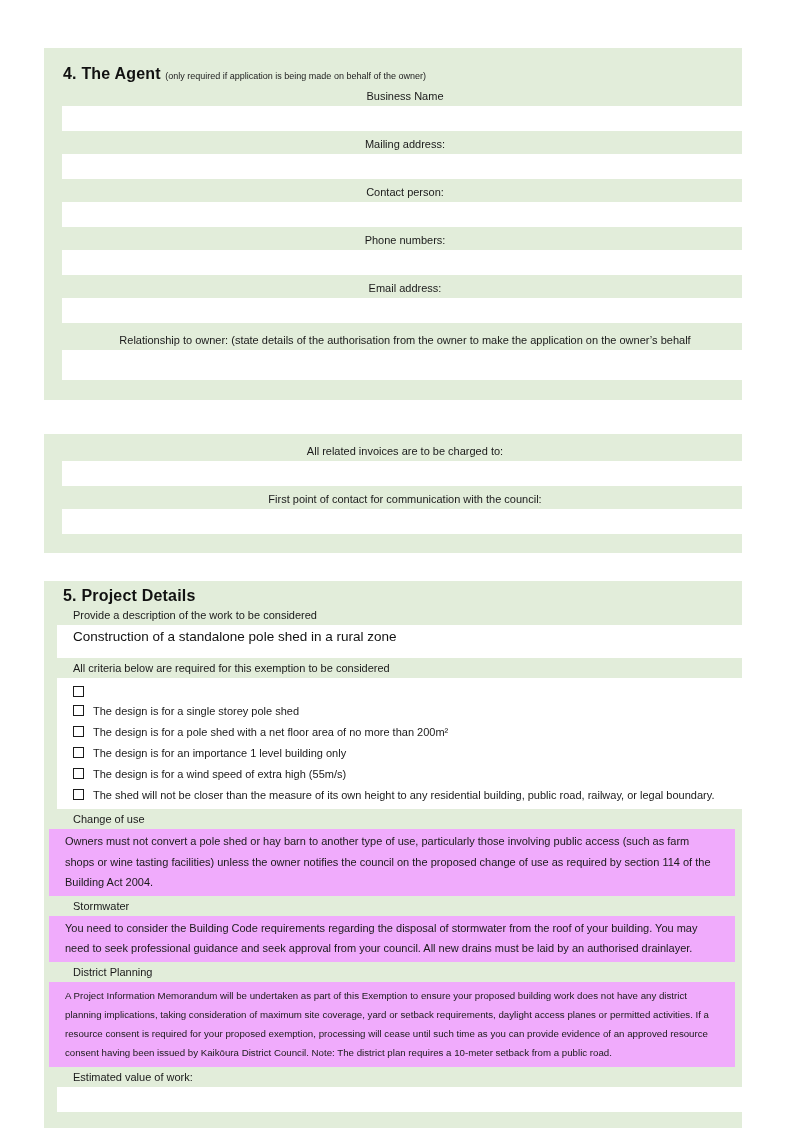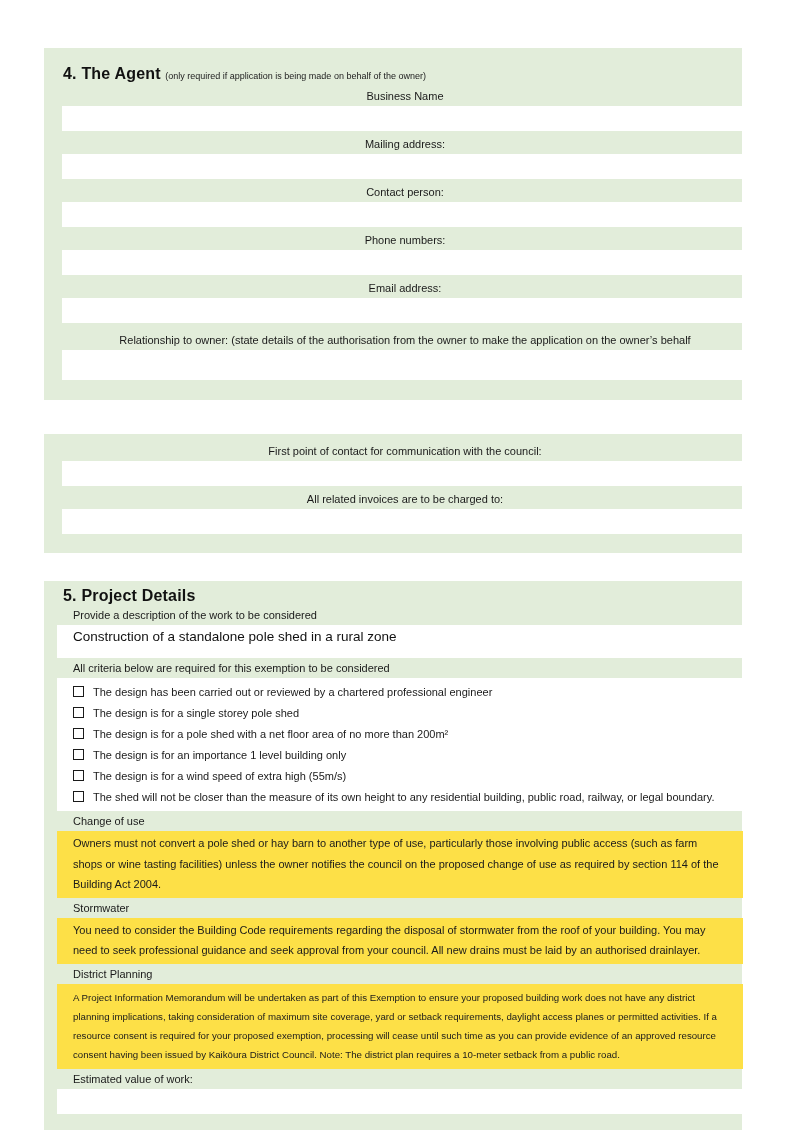--- a/index.html
+++ b/index.html
@@ -86,22 +86,21 @@
     height: 11px;
     border: 1.6px solid #1a1a1a;
     background: #fff;
     margin-right: 9px;
     margin-top: 1px;
     flex: 0 0 auto;
   }
   .criterion-text { font-size: 11px; line-height: 14px; color: #1a1a1a; }
 
   .info-body {
-    background: #fde047;
-    margin-left: 8px;
+    background: #f0abfc;
     width: 686px;
     margin-top: 3px;
     padding: 2px 14px 3px 16px;
     font-size: 11px;
     line-height: 20.5px;
     color: #1a1a1a;
   }
   .info-body.small { font-size: 9.7px; line-height: 19px; padding-top: 4px; padding-bottom: 5px; }
 
   .estimate-box {
@@ -156,43 +155,42 @@
     </div>
 
     <div class="field field-relationship">
       <div class="field-label">Relationship to owner: (state details of the authorisation from the owner to make the application on the owner’s behalf</div>
       <div class="field-box tall"></div>
     </div>
   </div>
 
   <div class="panel panel-contact">
     <div class="field">
+      <div class="field-label">All related invoices are to be charged to:</div>
+      <div class="field-box"></div>
+    </div>
+    <div class="field">
       <div class="field-label">First point of contact for communication with the council:</div>
-      <div class="field-box"></div>
-    </div>
-    <div class="field">
-      <div class="field-label">All related invoices are to be charged to:</div>
       <div class="field-box"></div>
     </div>
   </div>
 
   <div class="panel panel-project">
     <div class="section-title-row">
       <span class="section-title">5. Project Details</span>
     </div>
 
     <div class="proj-label">Provide a description of the work to be considered</div>
     <div class="desc-box">Construction of a standalone pole shed in a rural zone</div>
 
     <div class="proj-label">All criteria below are required for this exemption to be considered</div>
 
     <div class="criteria-box">
       <div class="criterion">
         <span class="checkbox"></span>
-        <span class="criterion-text">The design has been carried out or reviewed by a chartered professional engineer</span>
       </div>
       <div class="criterion">
         <span class="checkbox"></span>
         <span class="criterion-text">The design is for a single storey pole shed</span>
       </div>
       <div class="criterion">
         <span class="checkbox"></span>
         <span class="criterion-text">The design is for a pole shed with a net floor area of no more than 200m²</span>
       </div>
       <div class="criterion">

